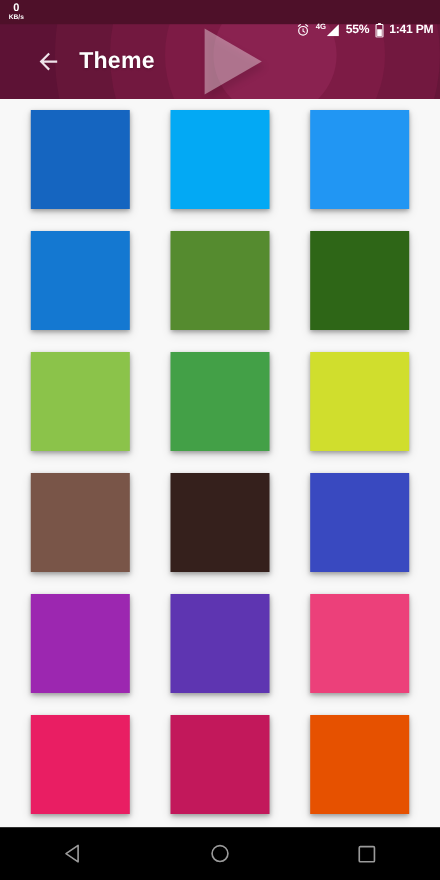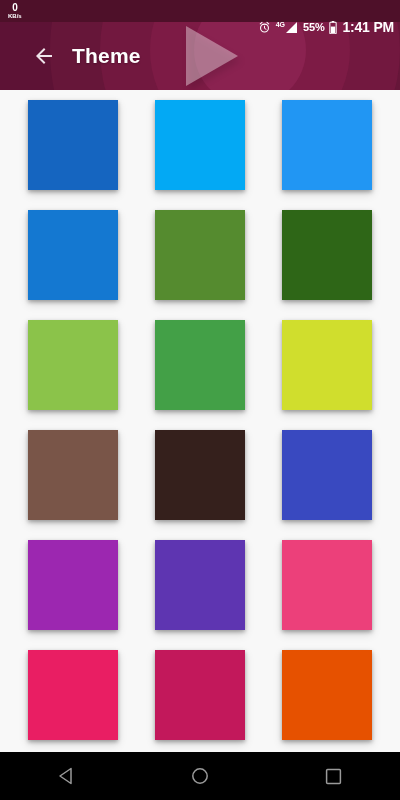--- a/index.html
+++ b/index.html
@@ -23,21 +23,21 @@
   .netspeed .num{ font-size:10px; font-weight:bold; letter-spacing:-.2px; }
   .netspeed .unit{ font-size:6px; font-weight:bold; margin-top:.5px; }
   .status-spacer{ flex:1; }
   .status-right{ display:flex; align-items:center; gap:5px;margin-top:32px; }
   .alarm-icon{ width:13px; height:13px; display:block; }
   .sig-wrap{ display:flex; align-items:flex-end; gap:1px; }
   .sig-4g{ font-size:7px; font-weight:bold; line-height:1; margin-bottom:5px; }
   .sig-tri{ width:12px; height:11px; display:block; }
   .batt-pct{ font-size:11px; font-weight:bold; letter-spacing:-.2px; }
   .batt-icon{ width:8px; height:13px; display:block; }
-  .clock{ font-size:14px; font-weight:bold; letter-spacing:-.2px; }
+  .clock{ font-size:11px; font-weight:bold; letter-spacing:-.2px; }
 
   
   .toolbar{
     position:absolute; top:0; left:0; width:400px; height:90px;
     background:#5d1235; overflow:hidden; z-index:10;
   }
   .ring{ position:absolute; border-radius:50%; }
   .r1{ width:400px; height:400px; left:50px;  top:-150px; background:#661639; }
   .r2{ width:300px; height:300px; left:100px; top:-100px; background:#72183f; }
   .r3{ width:200px; height:200px; left:150px; top:-50px;  background:#7d1b45; }

